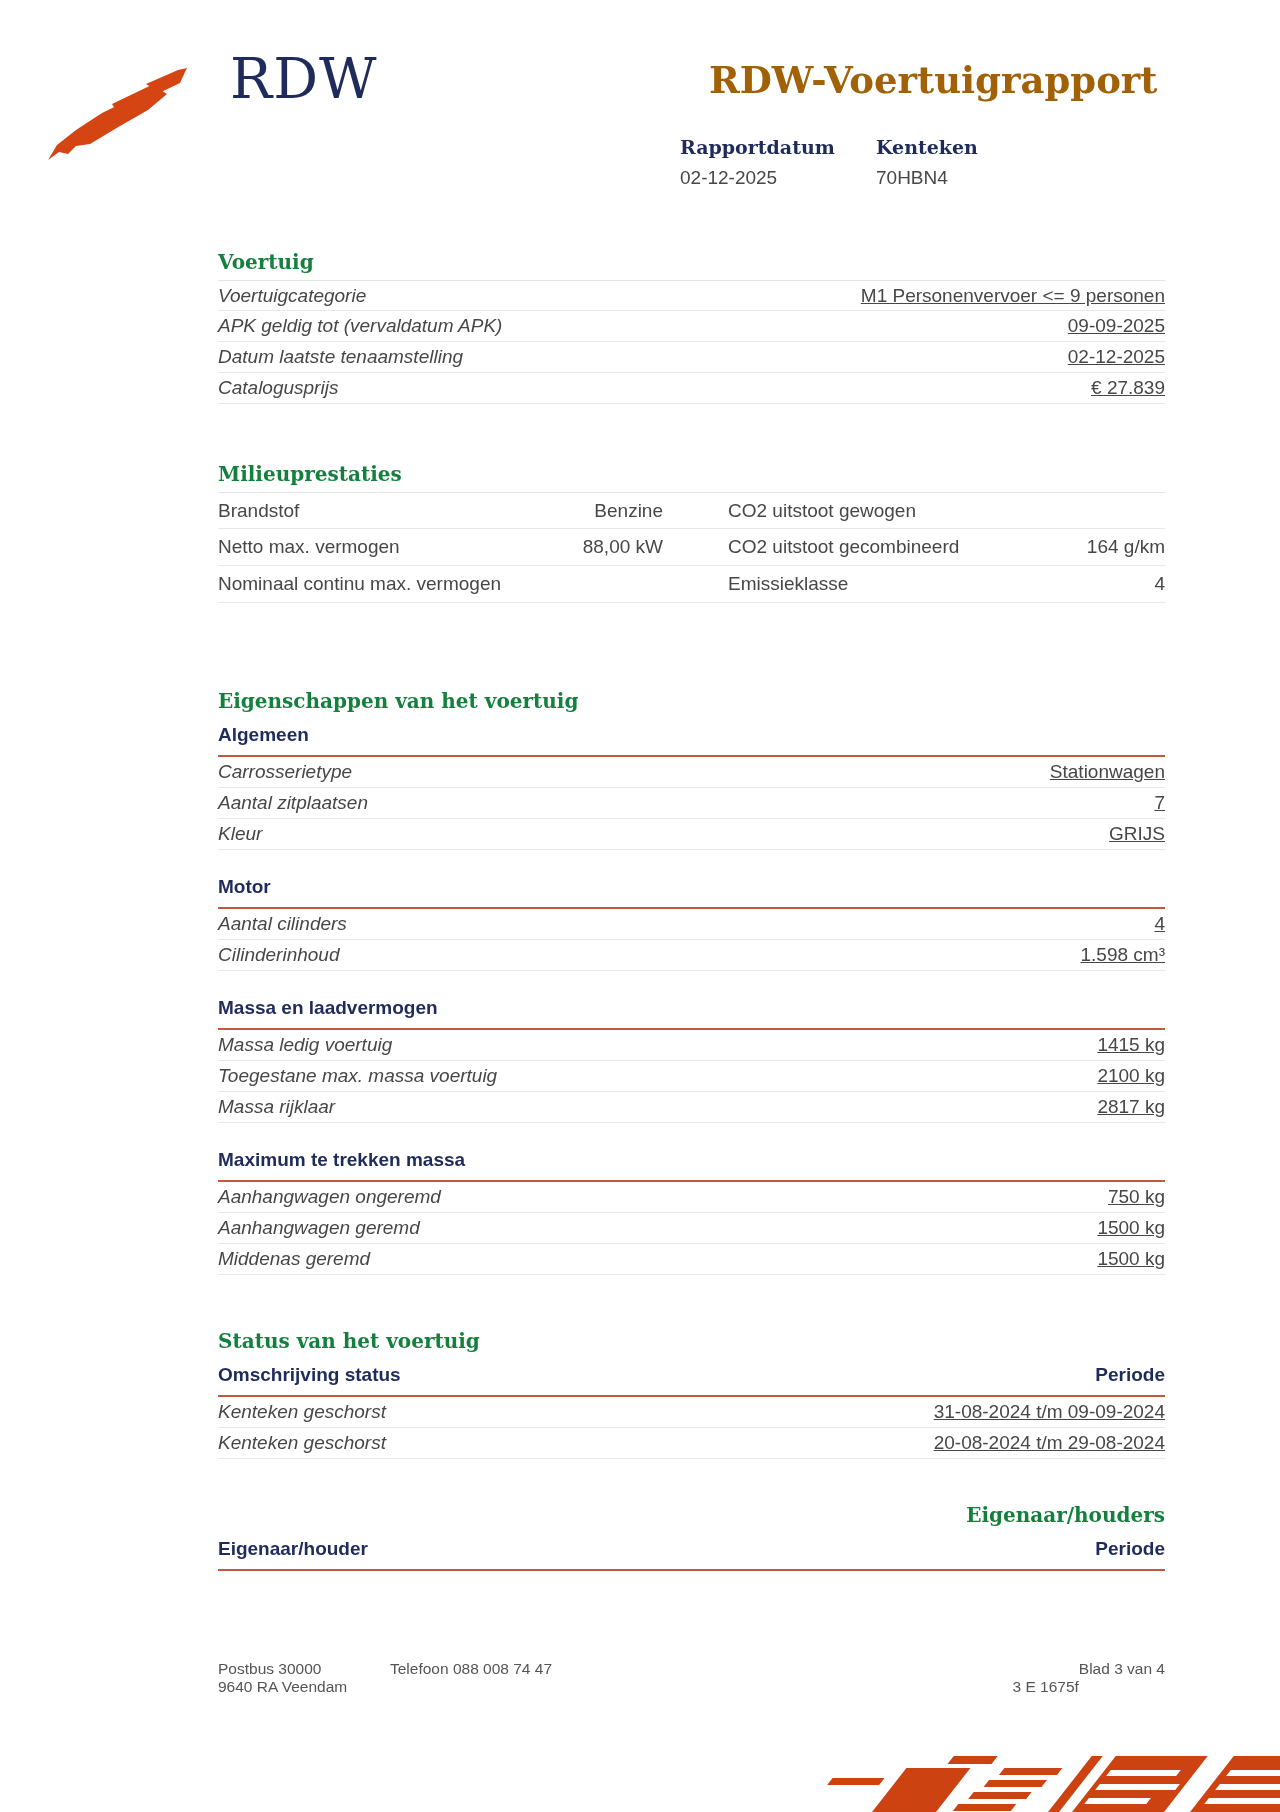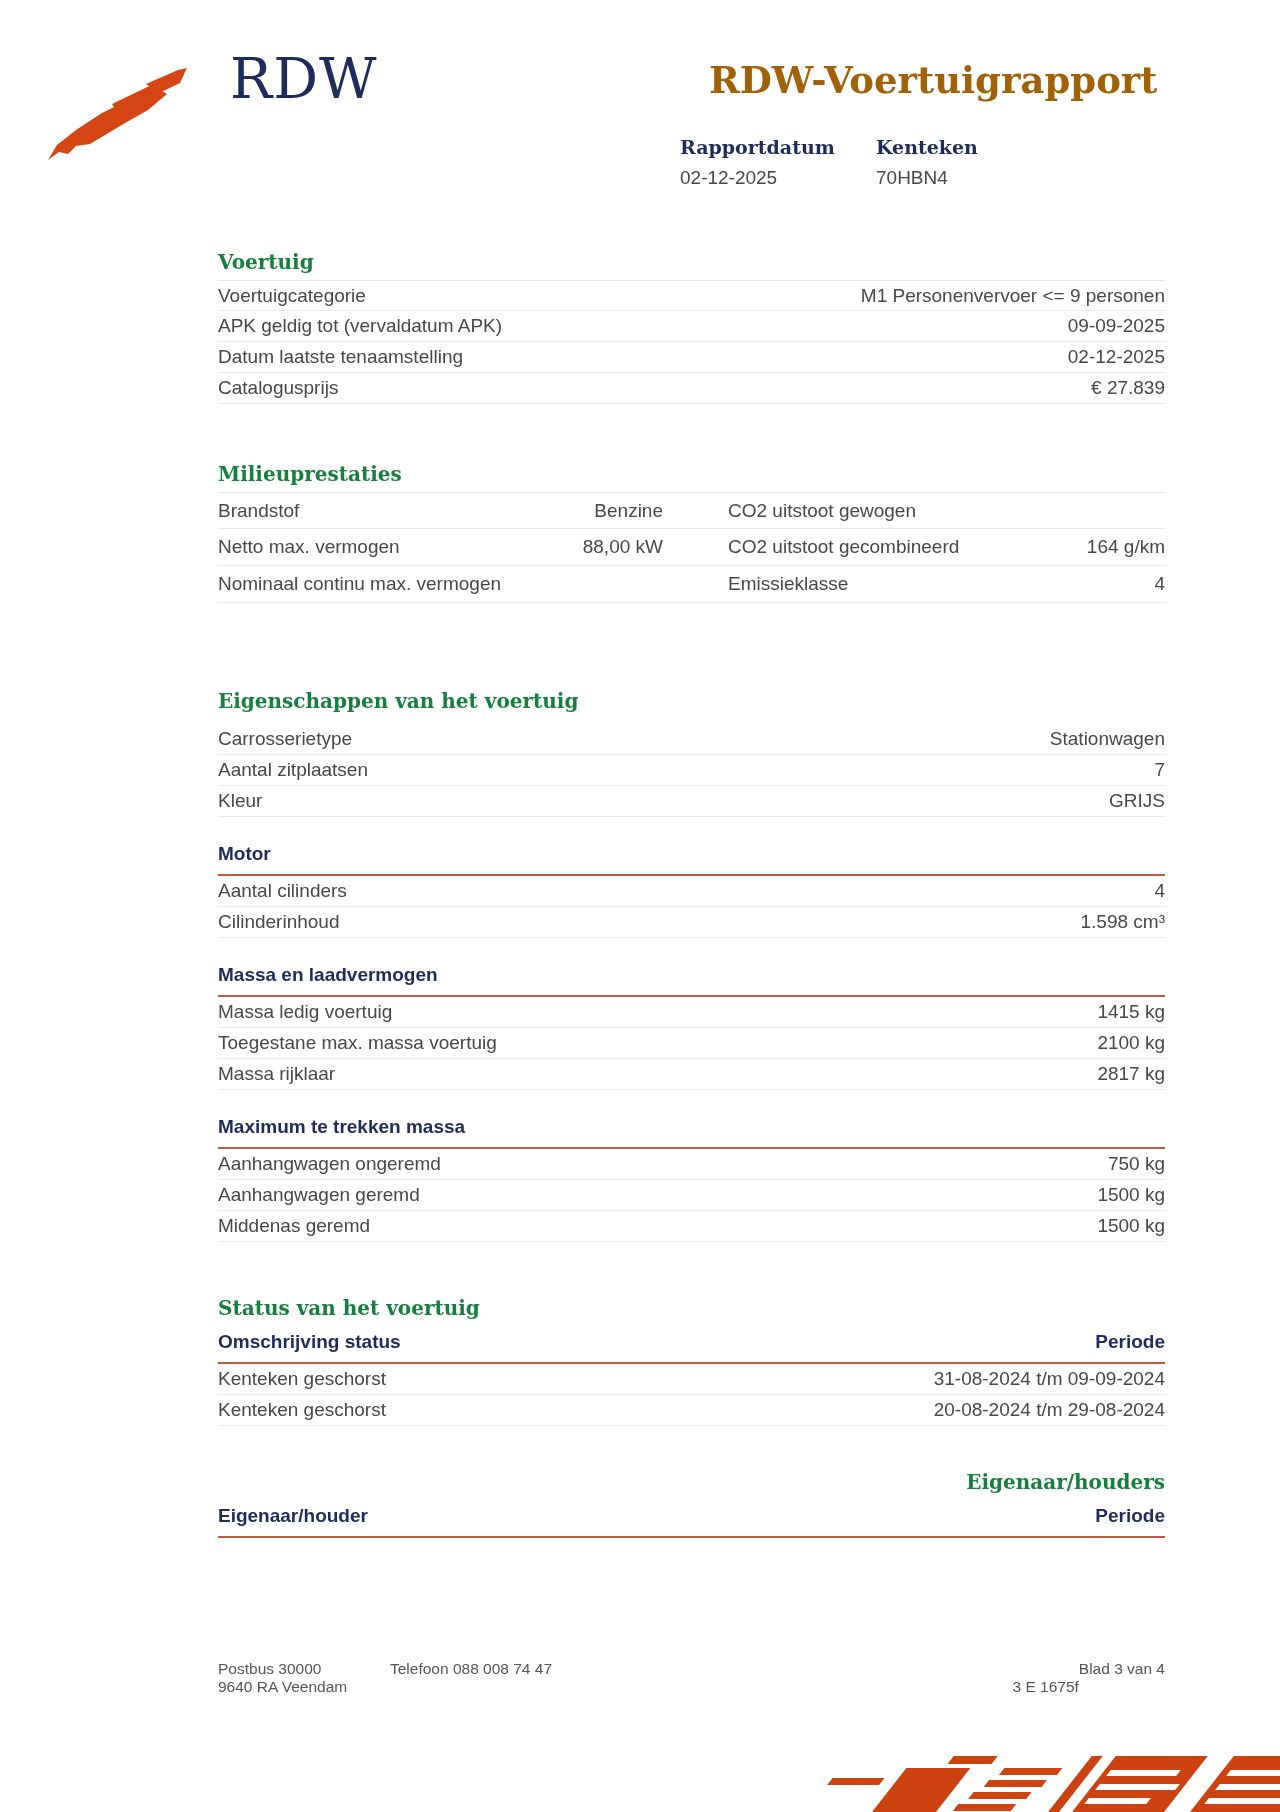--- a/index.html
+++ b/index.html
@@ -27,22 +27,22 @@
   
   main { position:absolute; left:218px; top:250px; width:947px; font-size:19px; }
 
   h2.sec-title { font-family:"DejaVu Serif", serif; font-size:20px; font-weight:bold;
                  color:#15803d; margin-bottom:6px; }
   h2.mb-lg { margin-bottom:11px; }
 
   .row { display:flex; justify-content:space-between; align-items:center;
          height:31px; border-bottom:1px solid #e9e9e9; }
   .rows-bordered .row:first-child { border-top:1px solid #e5e5e5; }
-  .row .lbl { white-space:nowrap; }
-  .row .val { white-space:nowrap; text-align:right; }
+  .row .lbl { white-space:nowrap;font-style:italic; }
+  .row .val { white-space:nowrap; text-align:right;text-decoration:underline; }
 
   
   .mrow { display:grid; grid-template-columns:305px 140px 372px 1fr; align-items:center;
           height:37px; border-bottom:1px solid #e9e9e9; }
   .mrow:first-child { border-top:1px solid #e5e5e5; }
   .mrow .v-left  { text-align:right; }
   .mrow .l-right { padding-left:65px; }
   .mrow .v-right { text-align:right; }
 
   .section-milieu        { margin-top:58px; }
@@ -135,20 +135,21 @@
           <span class="l-right">Emissieklasse</span>
           <span class="v-right">4</span>
         </div>
       </div>
     </section>
 
     <section class="section-eigenschappen">
       <h2 class="sec-title mb-lg">Eigenschappen van het voertuig</h2>
 
       <div class="subsection">
+        <h3 class="sub-title">Algemeen</h3>
         <div class="row">
           <span class="lbl">Carrosserietype</span>
           <span class="val">Stationwagen</span>
         </div>
         <div class="row">
           <span class="lbl">Aantal zitplaatsen</span>
           <span class="val">7</span>
         </div>
         <div class="row">
           <span class="lbl">Kleur</span>

